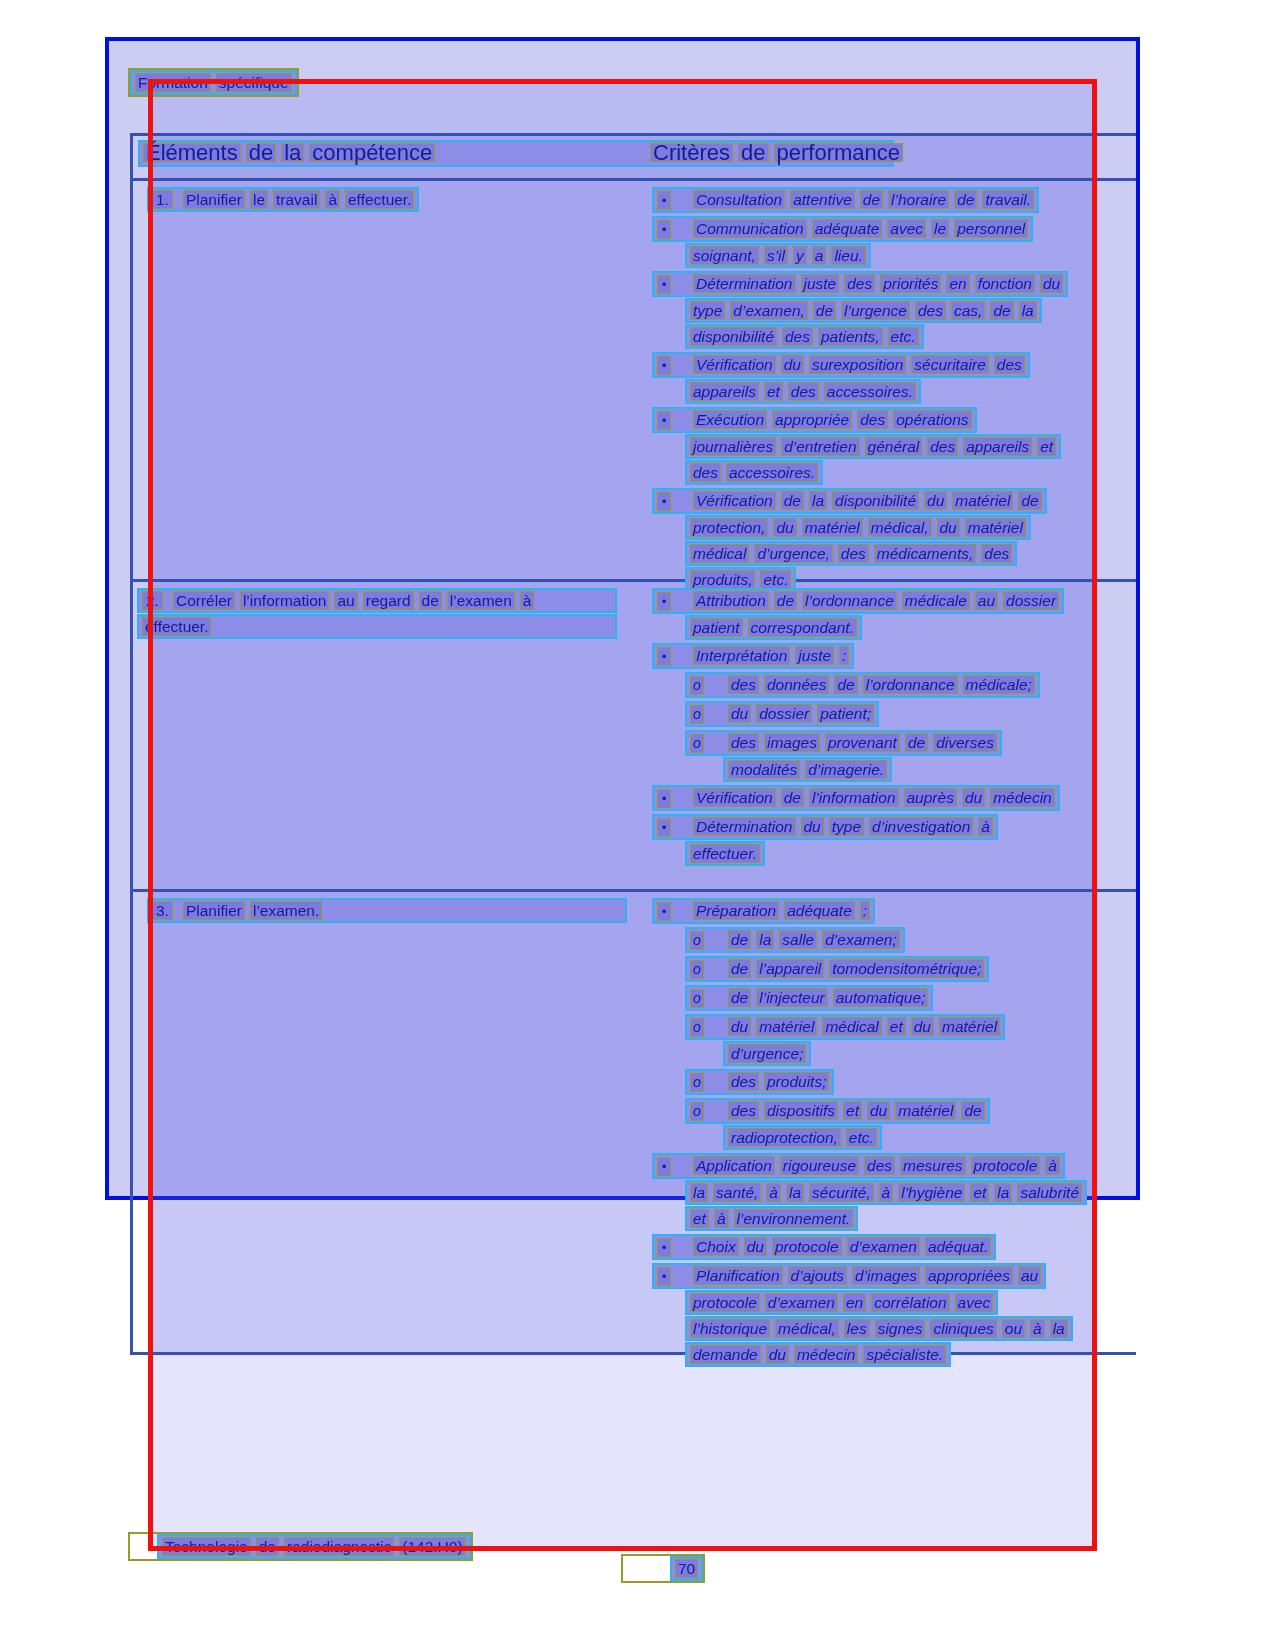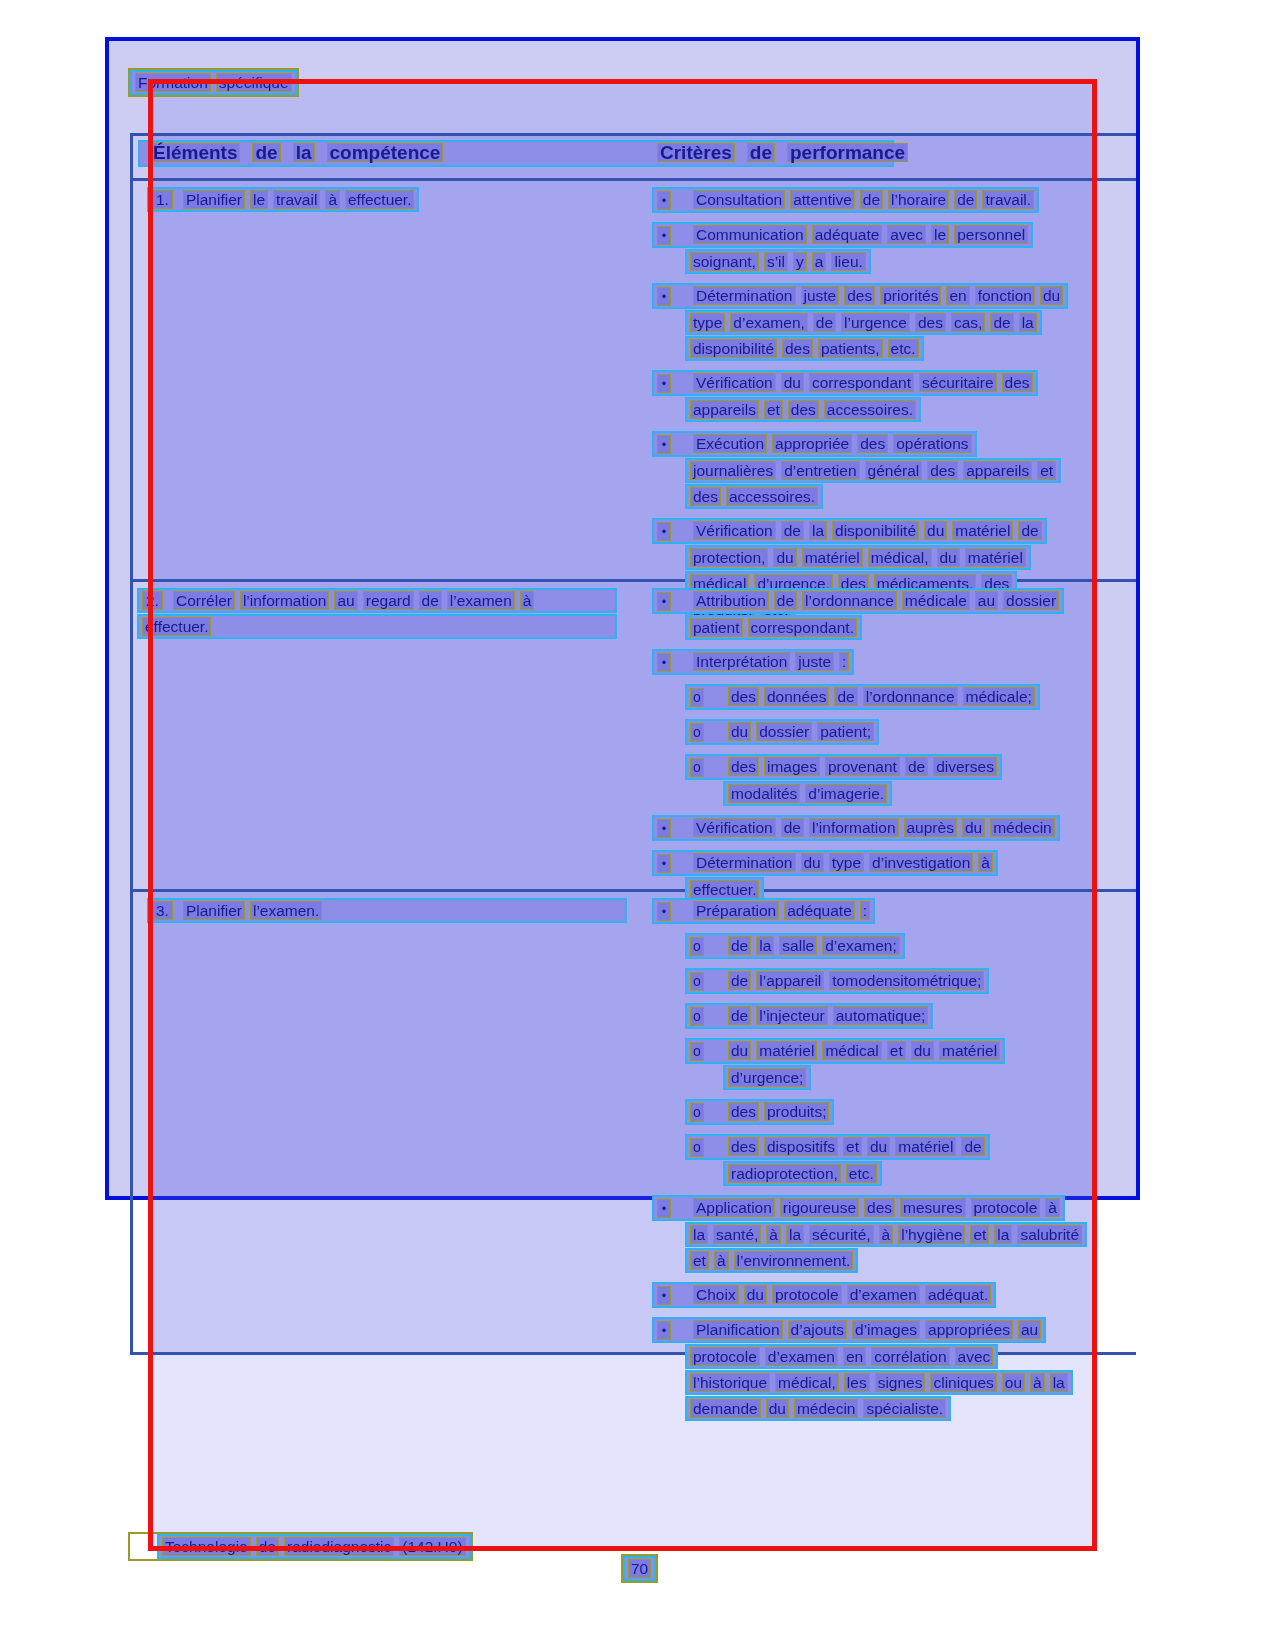--- a/index.html
+++ b/index.html
@@ -28,30 +28,30 @@
   .blk .lbox{margin:0;}
   .bullet{display:inline-block;border:1px solid #99992c;background:#7b7be2;
           width:12px;text-align:center;margin-right:22px;font-size:13px;}
   .subbullet{margin-right:24px;font-size:14px;}
   .num{display:inline-block;border:1px solid #99992c;background:#7b7be2;
        padding:0 3px;margin-right:10px;}
   .stretch{width:470px;}
   .cont0{margin-left:33px;}
   .first1{margin-left:33px;}
   .cont1{margin-left:71px;}
-  .item{margin-bottom:9px;}
+  .item{margin-bottom:3px;font-style:italic;}
   .col{position:absolute;z-index:3;}
   
   .header-line{position:absolute;left:29px;top:99px;width:746px;height:21px;z-index:3;position:absolute;}
-  .header-line .wbox{font-weight:bold;font-size:19px;margin-left:7px;}
+  .header-line .wbox{font-weight:normal;font-size:22px;}
   .hcol2{position:absolute;left:510px;top:1px;}
   
   .note{position:absolute;left:19px;top:27px;z-index:3;}
   .footer{position:absolute;left:19px;top:1491px;z-index:3;padding-left:27px;}
-  .pagenum{position:absolute;left:512px;top:1513px;z-index:10;}
+  .pagenum{position:absolute;left:512px;top:1513px;z-index:10;padding-left:47px;}
 </style>
 </head>
 <body>
 
 <div class="page">
 
   <div class="red-fill"></div>
   <div class="table-wash"></div>
 
   <div class="tline-v"></div>
@@ -139,21 +139,21 @@
             <span class="wbox">des</span>
             <span class="wbox">patients,</span>
             <span class="wbox">etc.</span>
           </div>
         </div>
         <div class="item">
           <div class="lbox">
             <span class="bullet">•</span>
             <span class="wbox">Vérification</span>
             <span class="wbox">du</span>
-            <span class="wbox">correspondant</span>
+            <span class="wbox">surexposition</span>
             <span class="wbox">sécuritaire</span>
             <span class="wbox">des</span>
           </div>
           <div class="lbox cont0">
             <span class="wbox">appareils</span>
             <span class="wbox">et</span>
             <span class="wbox">des</span>
             <span class="wbox">accessoires.</span>
           </div>
         </div>

